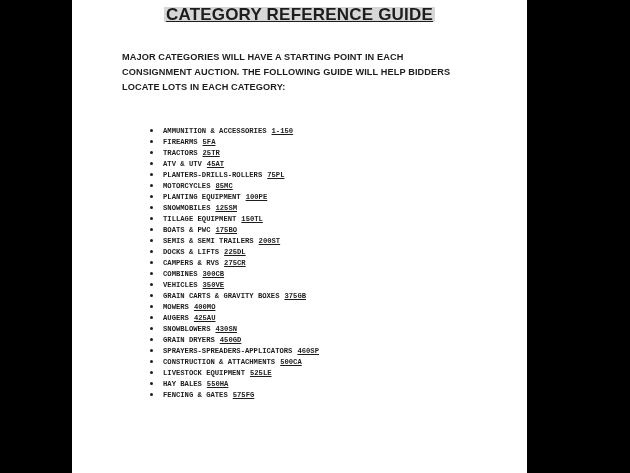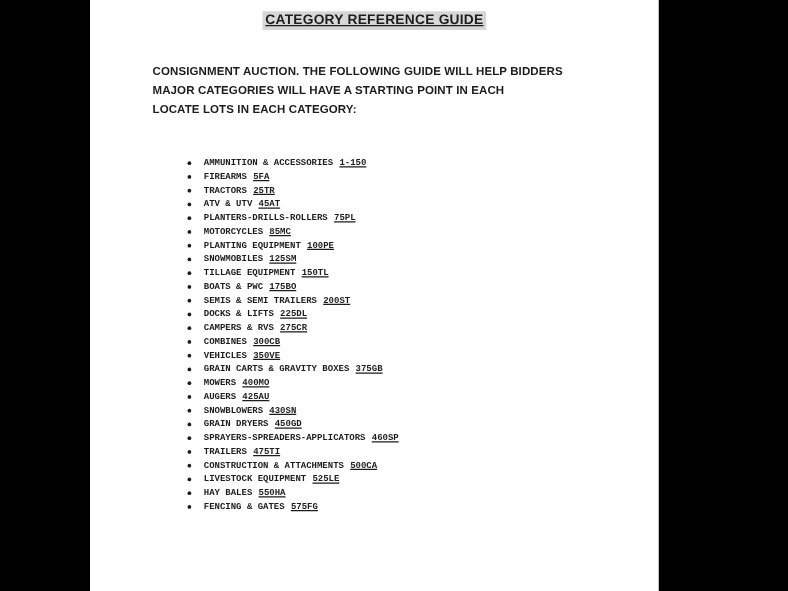--- a/index.html
+++ b/index.html
@@ -21,21 +21,21 @@
   .title-wrap {
     position: absolute;
     top: 7px; left: 0;
     width: 100%;
     text-align: center;
     line-height: 15px;
   }
   .doc-title {
     display: inline-block;
     font-weight: bold;
-    font-size: 11px;
+    font-size: 17px;
     letter-spacing: 0.2px;
     background: var(--title-hl, #d7d7d7);
     text-decoration: underline;
     padding: 0 2px;
   }
 
   .intro {
     position: absolute;
     left: 50px; top: 50px;
     font-weight: bold;
@@ -82,22 +82,22 @@
 </head>
 <body>
 
 <div class="page">
 
   <div class="title-wrap">
     <span class="doc-title">CATEGORY REFERENCE GUIDE</span>
   </div>
 
   <div class="intro">
+    <div>MAJOR CATEGORIES WILL HAVE A STARTING POINT IN EACH</div>
     <div>CONSIGNMENT AUCTION. THE FOLLOWING GUIDE WILL HELP BIDDERS</div>
-    <div>MAJOR CATEGORIES WILL HAVE A STARTING POINT IN EACH</div>
     <div>LOCATE LOTS IN EACH CATEGORY:</div>
   </div>
 
   <ul class="cat-list">
       <li class="cat-row">
       <span class="bullet"></span>
       <span class="cat-label">AMMUNITION &amp; ACCESSORIES</span>
       <span class="cat-code">1-150</span>
     </li>
       <li class="cat-row">
@@ -195,25 +195,20 @@
       <span class="cat-label">GRAIN DRYERS</span>
       <span class="cat-code">450GD</span>
     </li>
       <li class="cat-row">
       <span class="bullet"></span>
       <span class="cat-label">SPRAYERS-SPREADERS-APPLICATORS</span>
       <span class="cat-code">460SP</span>
     </li>
       <li class="cat-row">
       <span class="bullet"></span>
-      <span class="cat-label">TRAILERS</span>
-      <span class="cat-code">475TI</span>
-    </li>
-      <li class="cat-row">
-      <span class="bullet"></span>
       <span class="cat-label">CONSTRUCTION &amp; ATTACHMENTS</span>
       <span class="cat-code">500CA</span>
     </li>
       <li class="cat-row">
       <span class="bullet"></span>
       <span class="cat-label">LIVESTOCK EQUIPMENT</span>
       <span class="cat-code">525LE</span>
     </li>
       <li class="cat-row">
       <span class="bullet"></span>

